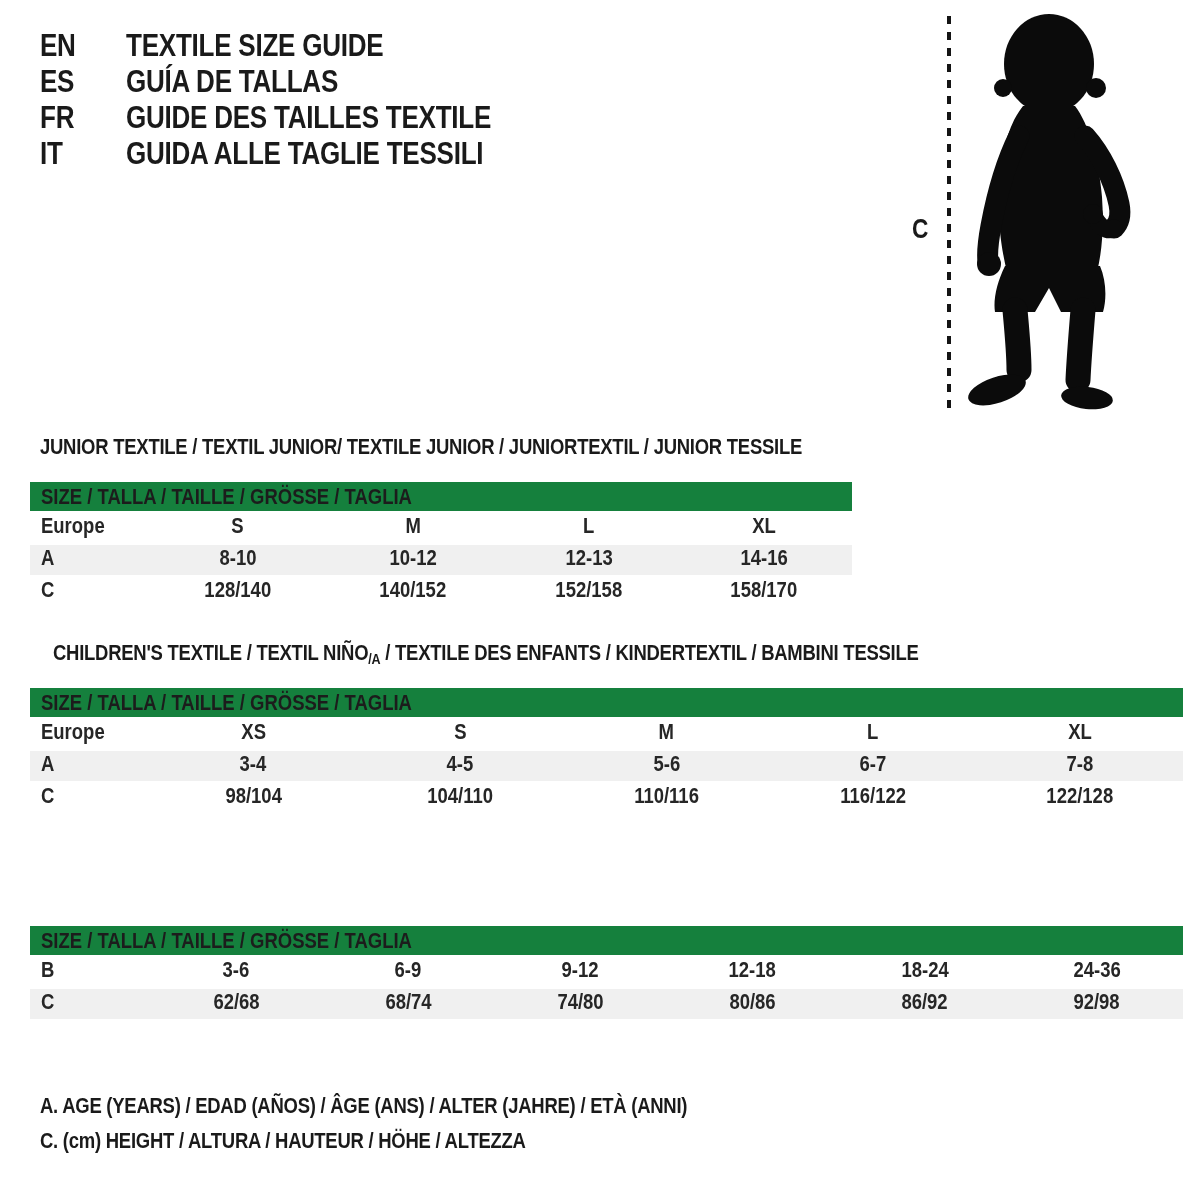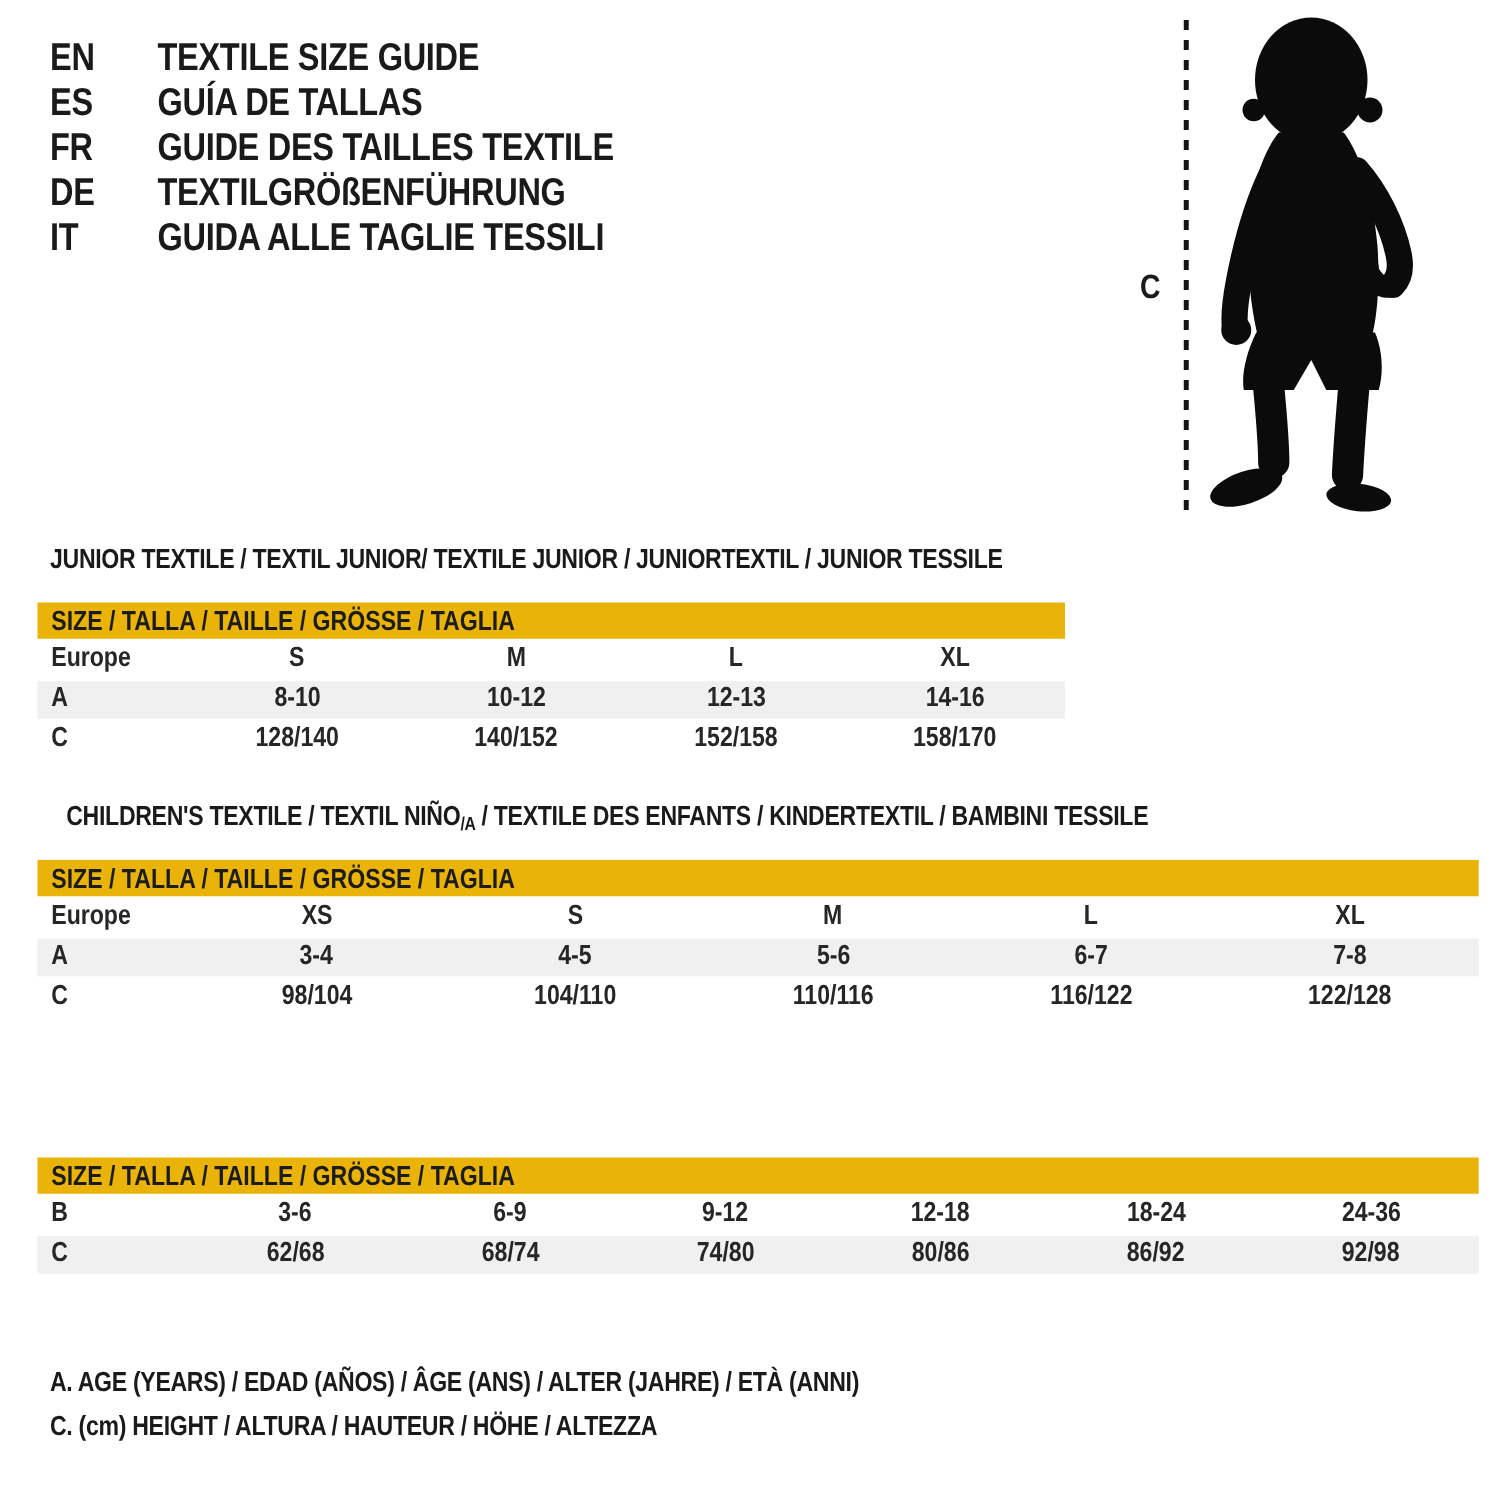--- a/index.html
+++ b/index.html
@@ -23,21 +23,21 @@
   }
   .fig-svg{position:absolute;left:963px;top:12px;}
 
   
   .sec-title{position:absolute;left:40px;font-size:22px;font-weight:700;letter-spacing:-0.3px;line-height:26px;}
   .sub-a{font-size:15px;vertical-align:-4px;font-weight:700;}
 
   
   .size-table{position:absolute;left:30px;}
   .thdr{
-    background:#eab308;height:29px;line-height:29px;padding-left:11px;
+    background:#15803d;height:29px;line-height:29px;padding-left:11px;
     font-size:22px;font-weight:700;color:#1c1c1c;
   }
   .trow{display:flex;height:30px;margin-top:2px;font-size:22px;font-weight:700;color:#262626;}
   .trow.alt{background:#f0f0f0;}
   .tlbl{width:120px;padding-left:11px;box-sizing:border-box;}
   .tlbl .cond{transform-origin:0 50%;}
   .tcell{flex:1;text-align:center;}
   .tcell .cond{transform-origin:50% 50%;}
 
   
@@ -57,24 +57,20 @@
       <span class="lang-code"><span class="cond">EN</span></span>
       <span class="lang-title"><span class="cond">TEXTILE SIZE GUIDE</span></span>
     </div>
     <div class="lang-row">
       <span class="lang-code"><span class="cond">ES</span></span>
       <span class="lang-title"><span class="cond">GUÍA DE TALLAS</span></span>
     </div>
     <div class="lang-row">
       <span class="lang-code"><span class="cond">FR</span></span>
       <span class="lang-title"><span class="cond">GUIDE DES TAILLES TEXTILE</span></span>
-    </div>
-    <div class="lang-row">
-      <span class="lang-code"><span class="cond">DE</span></span>
-      <span class="lang-title"><span class="cond">TEXTILGRÖßENFÜHRUNG</span></span>
     </div>
     <div class="lang-row">
       <span class="lang-code"><span class="cond">IT</span></span>
       <span class="lang-title"><span class="cond">GUIDA ALLE TAGLIE TESSILI</span></span>
     </div>
   </div>
 
   <span class="fig-c cond">C</span>
   <div class="fig-dash"></div>
   <svg class="fig-svg" width="172" height="406" viewBox="0 0 172 406" xmlns="http://www.w3.org/2000/svg">

